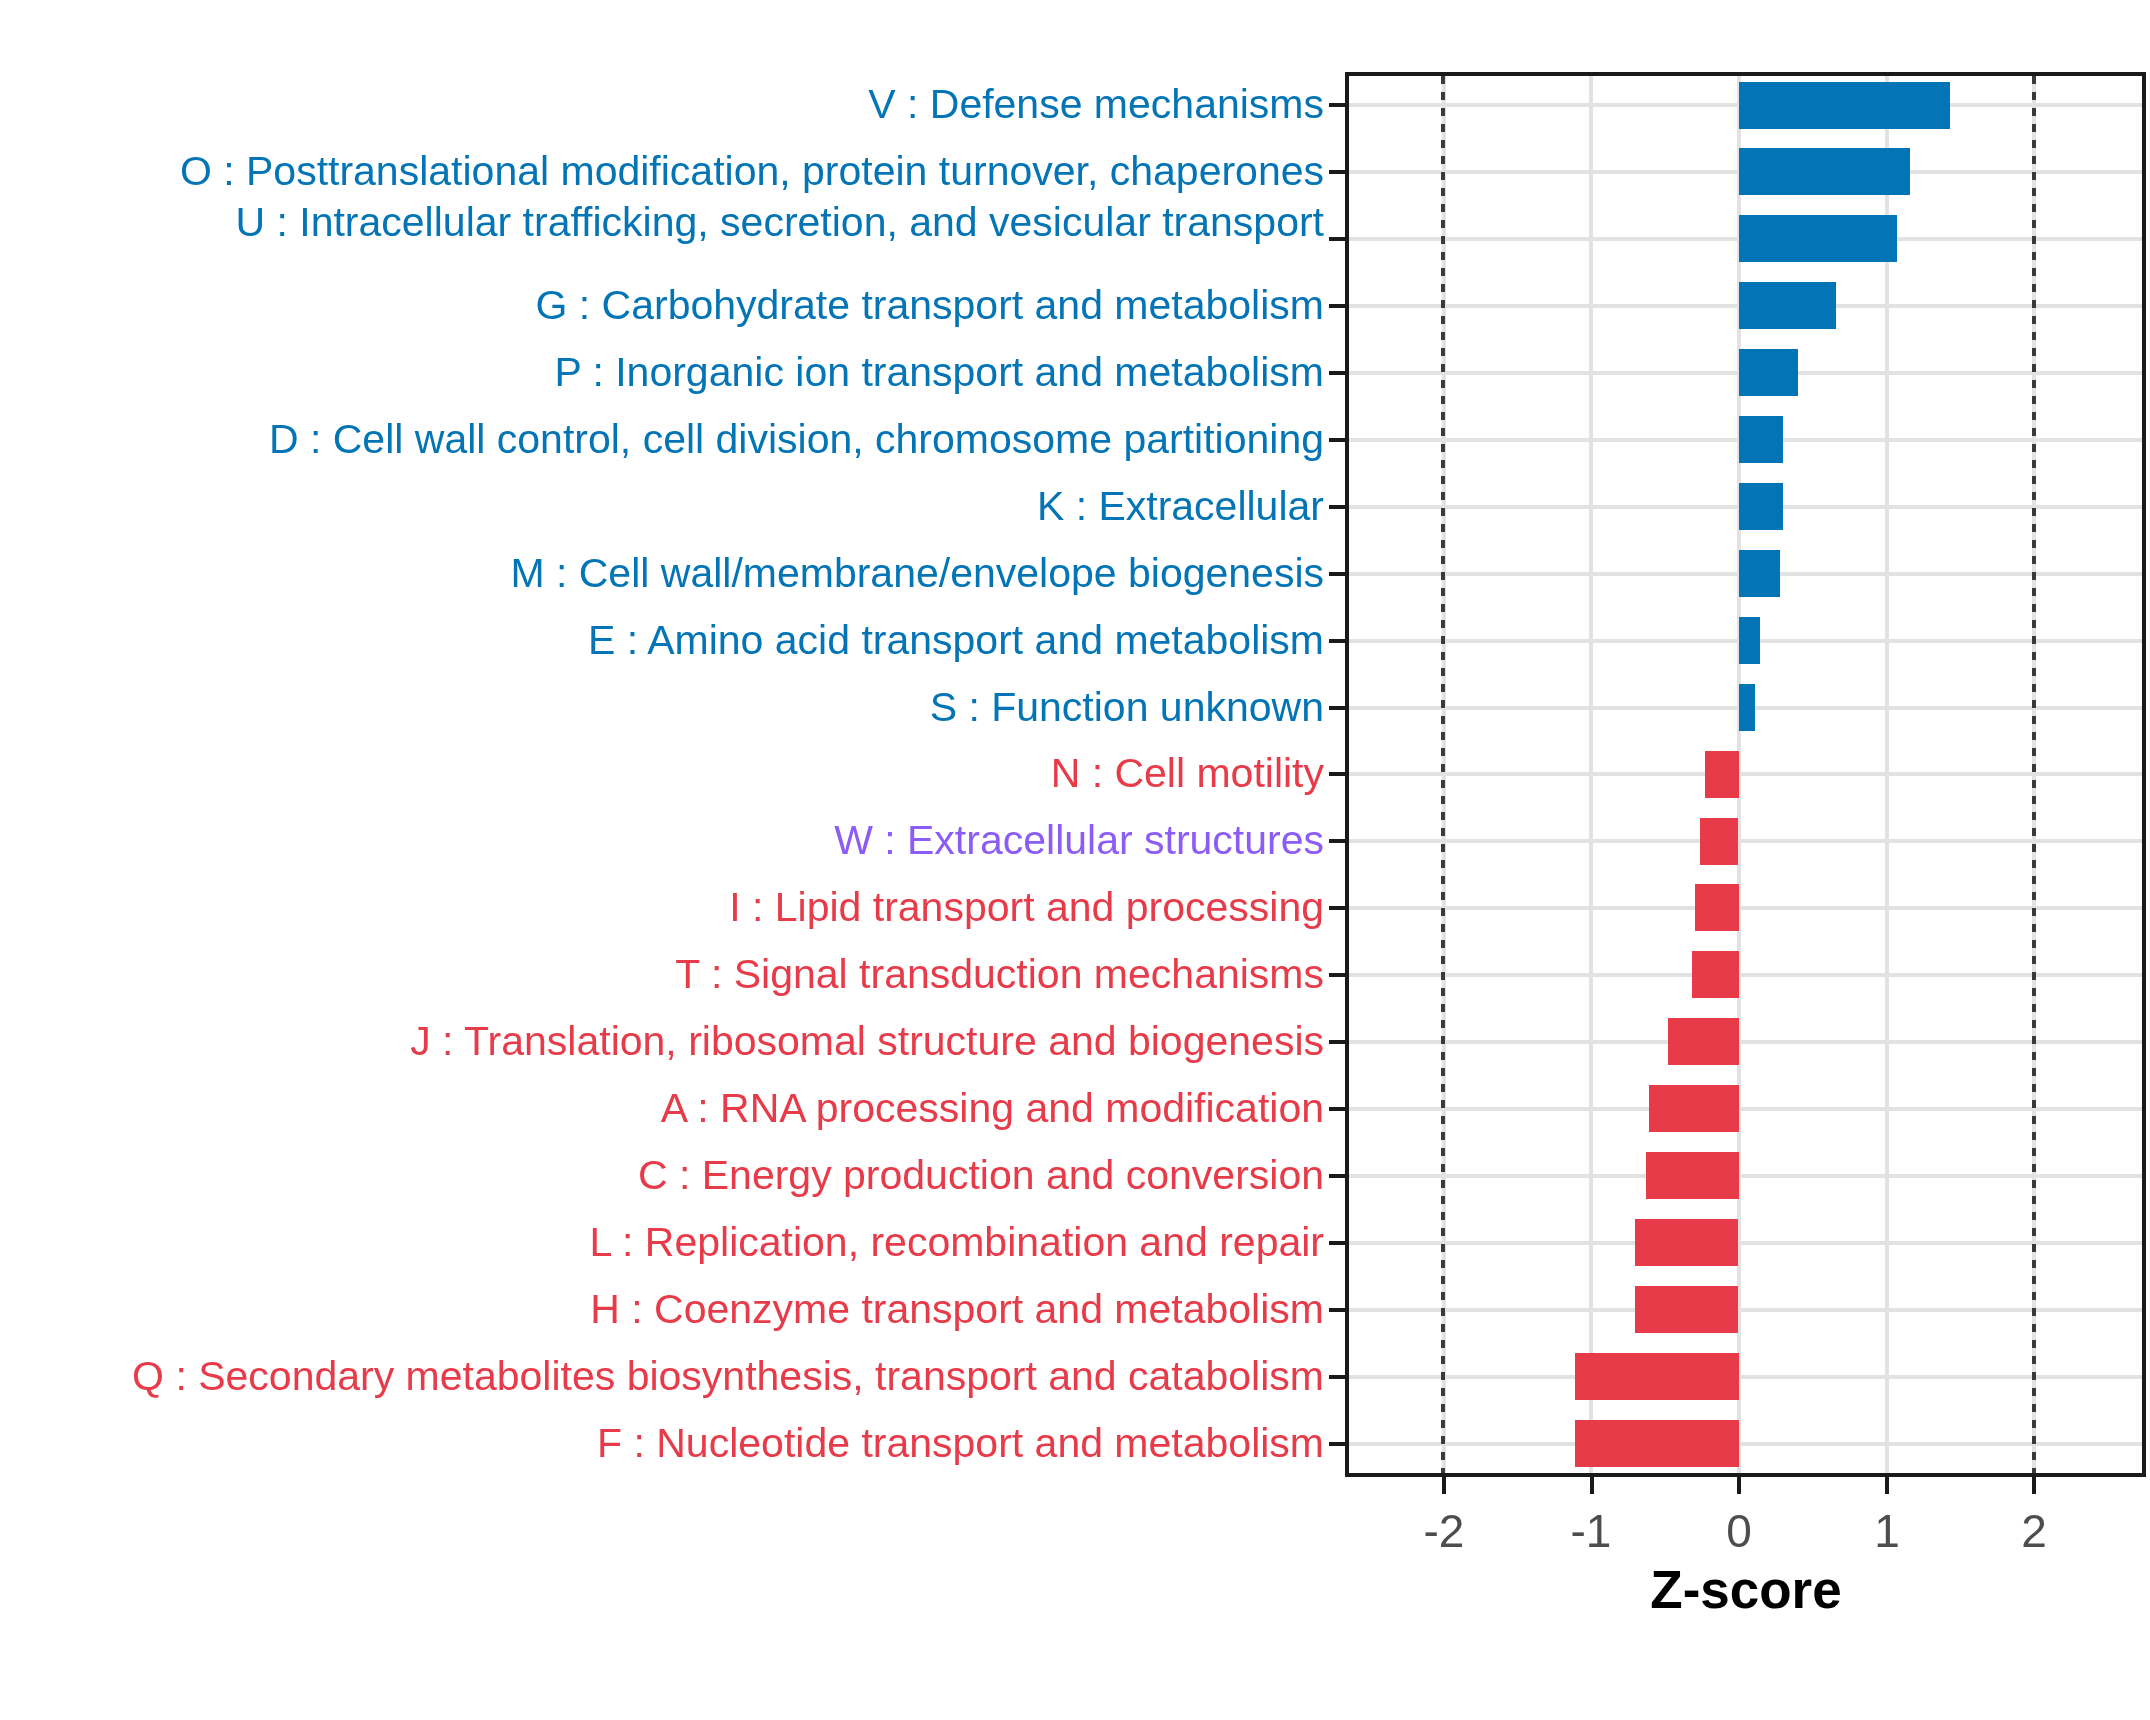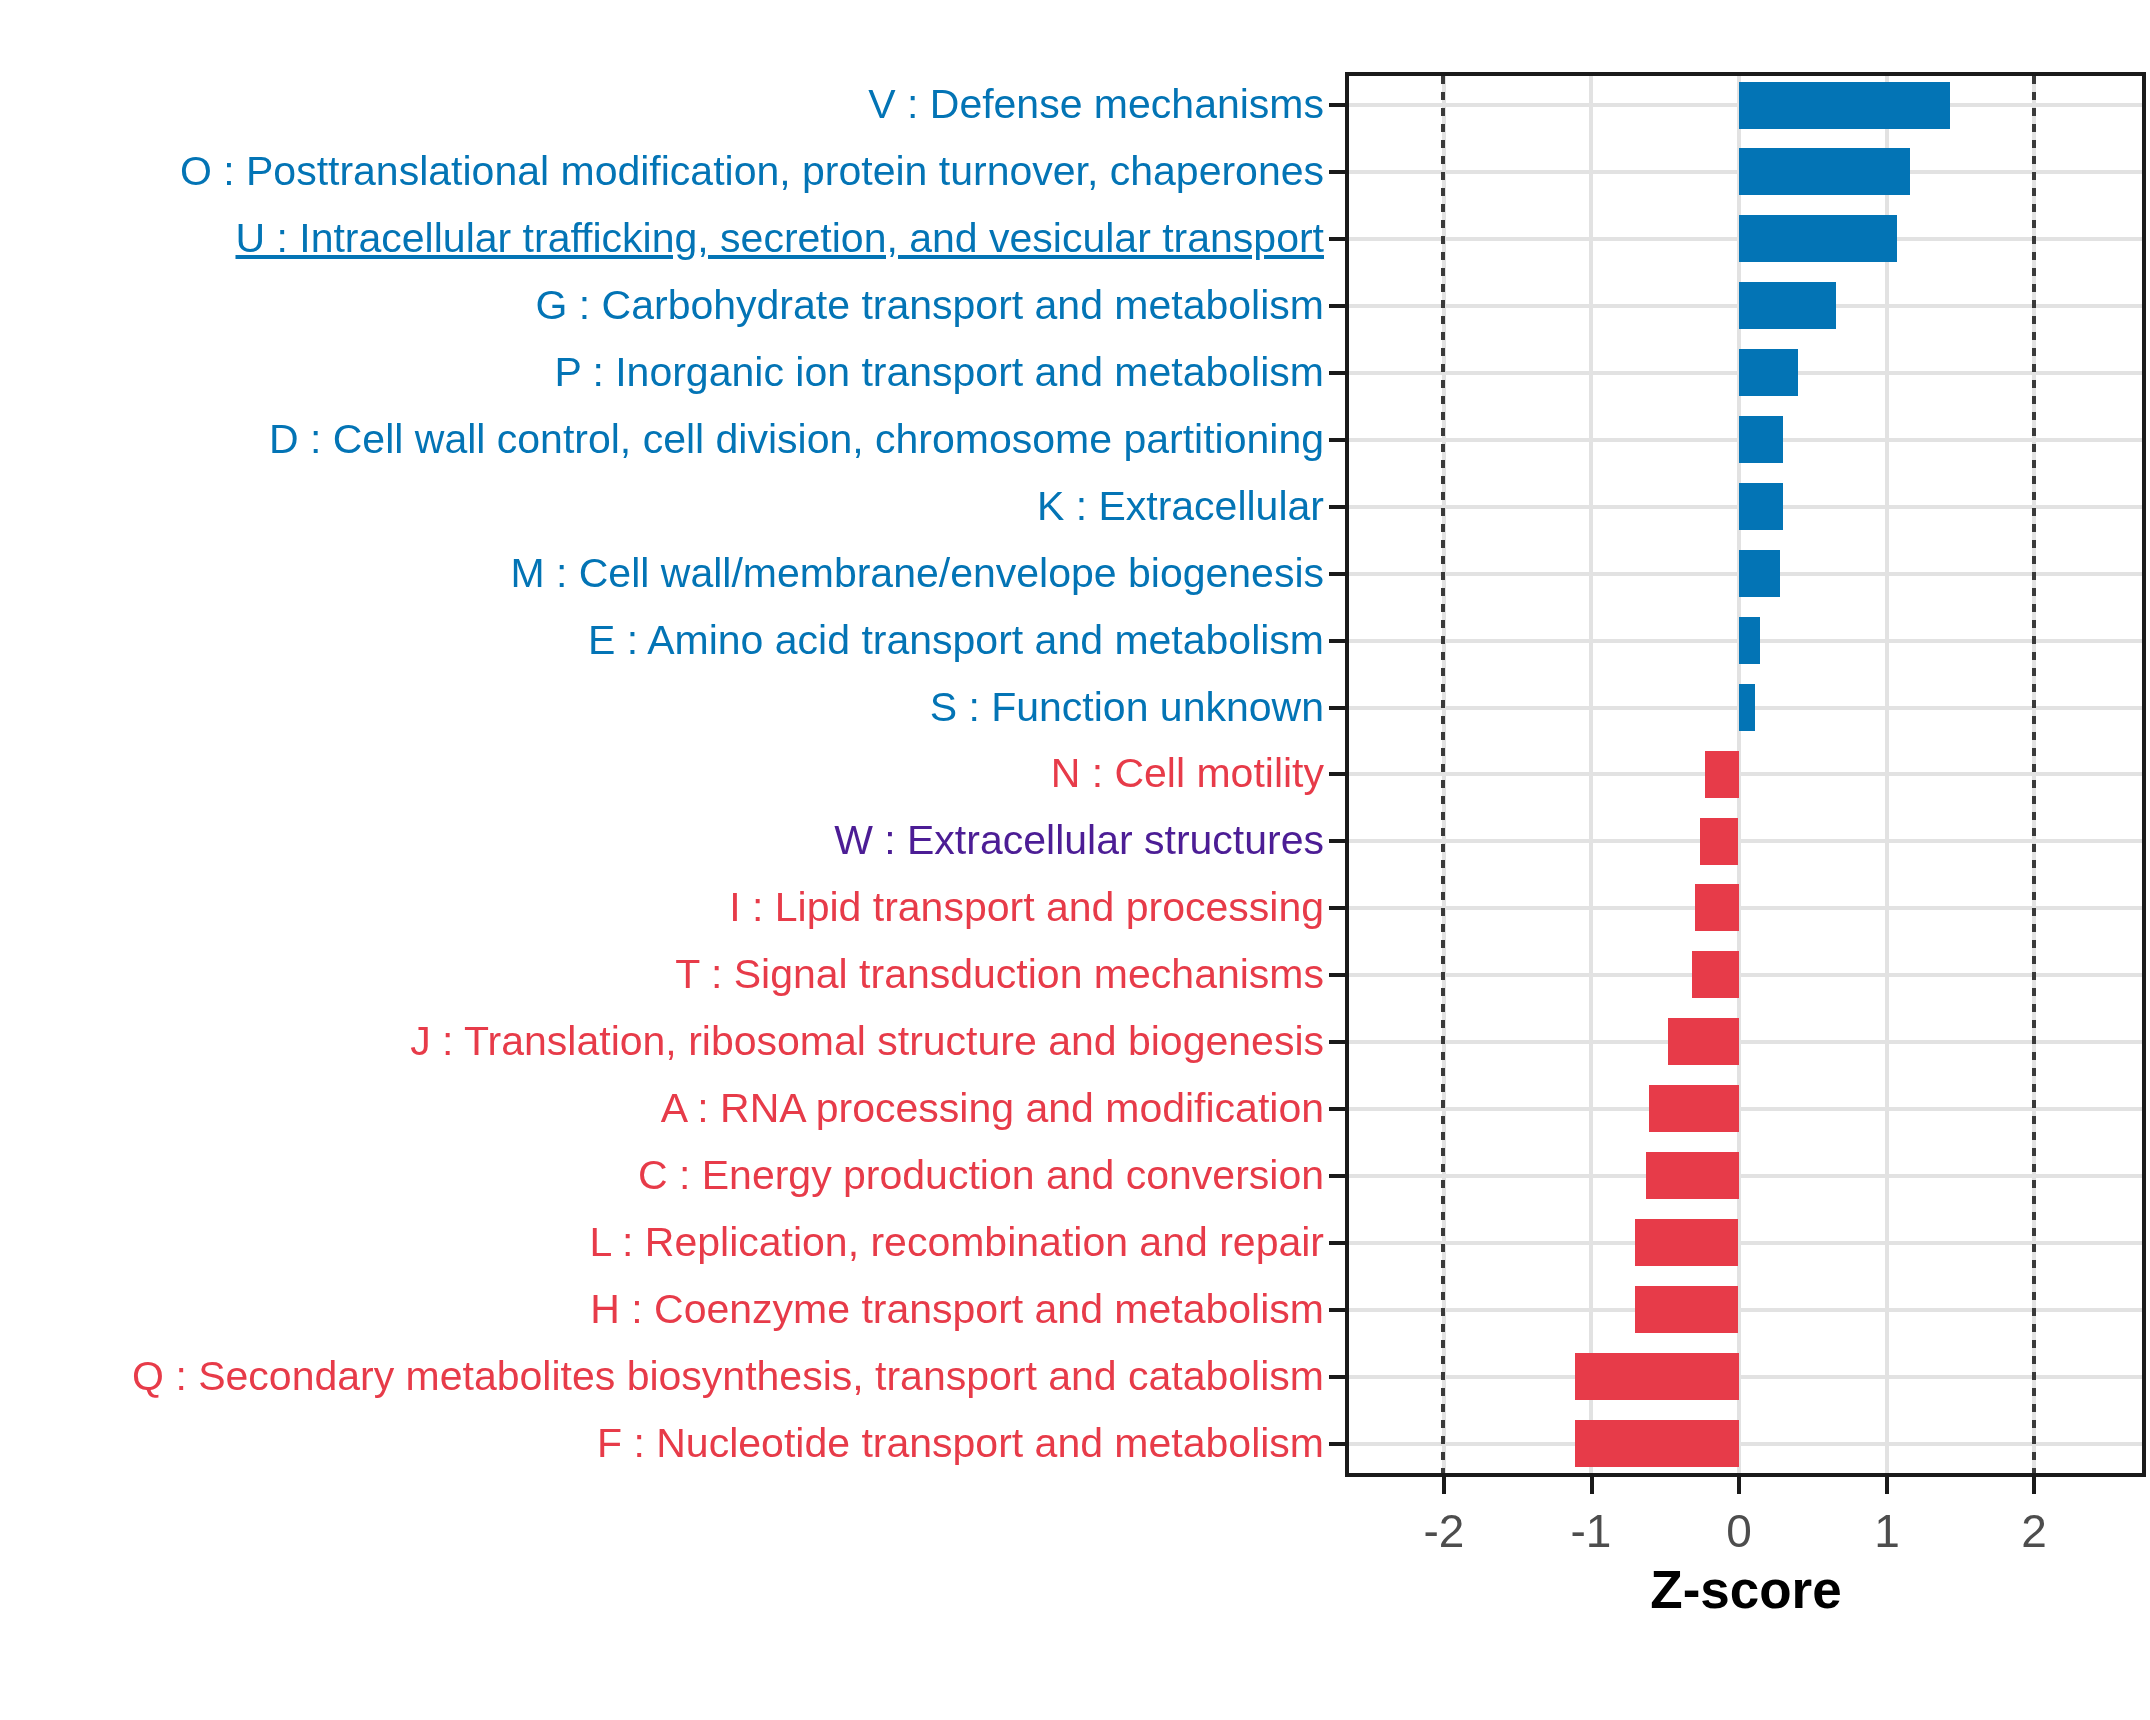--- a/index.html
+++ b/index.html
@@ -89,30 +89,30 @@
       <div class="bar" style="left: 300px; width: 90px; top: 1009px; background: rgb(231, 59, 73);"></div>
       <div class="bar" style="left: 297px; width: 93px; top: 1076px; background: rgb(231, 59, 73);"></div>
       <div class="bar" style="left: 286px; width: 103px; top: 1143px; background: rgb(231, 59, 73);"></div>
       <div class="bar" style="left: 286px; width: 103px; top: 1210px; background: rgb(231, 59, 73);"></div>
       <div class="bar" style="left: 226px; width: 164px; top: 1277px; background: rgb(231, 59, 73);"></div>
       <div class="bar" style="left: 226px; width: 164px; top: 1344px; background: rgb(231, 59, 73);"></div>
     </div>
   <div id="y-labels">
       <div class="ylab" style="top: 84px; color: rgb(3, 116, 181);">V : Defense mechanisms</div>
       <div class="ylab" style="top: 151px; color: rgb(3, 116, 181);">O : Posttranslational modification, protein turnover, chaperones</div>
-      <div class="ylab" style="top: 218px; color: rgb(3, 116, 181); text-decoration: underline;">U : Intracellular trafficking, secretion, and vesicular transport</div>
+      <div class="ylab" style="top: 202px; color: rgb(3, 116, 181);">U : Intracellular trafficking, secretion, and vesicular transport</div>
       <div class="ylab" style="top: 285px; color: rgb(3, 116, 181);">G : Carbohydrate transport and metabolism</div>
       <div class="ylab" style="top: 352px; color: rgb(3, 116, 181);">P : Inorganic ion transport and metabolism</div>
       <div class="ylab" style="top: 419px; color: rgb(3, 116, 181);">D : Cell wall control, cell division, chromosome partitioning</div>
       <div class="ylab" style="top: 486px; color: rgb(3, 116, 181);">K : Extracellular</div>
       <div class="ylab" style="top: 553px; color: rgb(3, 116, 181);">M : Cell wall/membrane/envelope biogenesis</div>
       <div class="ylab" style="top: 620px; color: rgb(3, 116, 181);">E : Amino acid transport and metabolism</div>
       <div class="ylab" style="top: 687px; color: rgb(3, 116, 181);">S : Function unknown</div>
       <div class="ylab" style="top: 753px; color: rgb(231, 59, 73);">N : Cell motility</div>
-      <div class="ylab" style="top: 820px; color: #4c1d95;">W : Extracellular structures</div>
+      <div class="ylab" style="top: 820px; color: #8b5cf6;">W : Extracellular structures</div>
       <div class="ylab" style="top: 887px; color: rgb(231, 59, 73);">I : Lipid transport and processing</div>
       <div class="ylab" style="top: 954px; color: rgb(231, 59, 73);">T : Signal transduction mechanisms</div>
       <div class="ylab" style="top: 1021px; color: rgb(231, 59, 73); text-align: right;">J : Translation, ribosomal structure and biogenesis</div>
       <div class="ylab" style="top: 1088px; color: rgb(231, 59, 73);">A : RNA processing and modification</div>
       <div class="ylab" style="top: 1155px; color: rgb(231, 59, 73);">C : Energy production and conversion</div>
       <div class="ylab" style="top: 1222px; color: rgb(231, 59, 73);">L : Replication, recombination and repair</div>
       <div class="ylab" style="top: 1289px; color: rgb(231, 59, 73);">H : Coenzyme transport and metabolism</div>
       <div class="ylab" style="top: 1356px; color: rgb(231, 59, 73);">Q : Secondary metabolites biosynthesis, transport and catabolism</div>
       <div class="ylab" style="top: 1423px; color: rgb(231, 59, 73);">F : Nucleotide transport and metabolism</div>
     </div>

